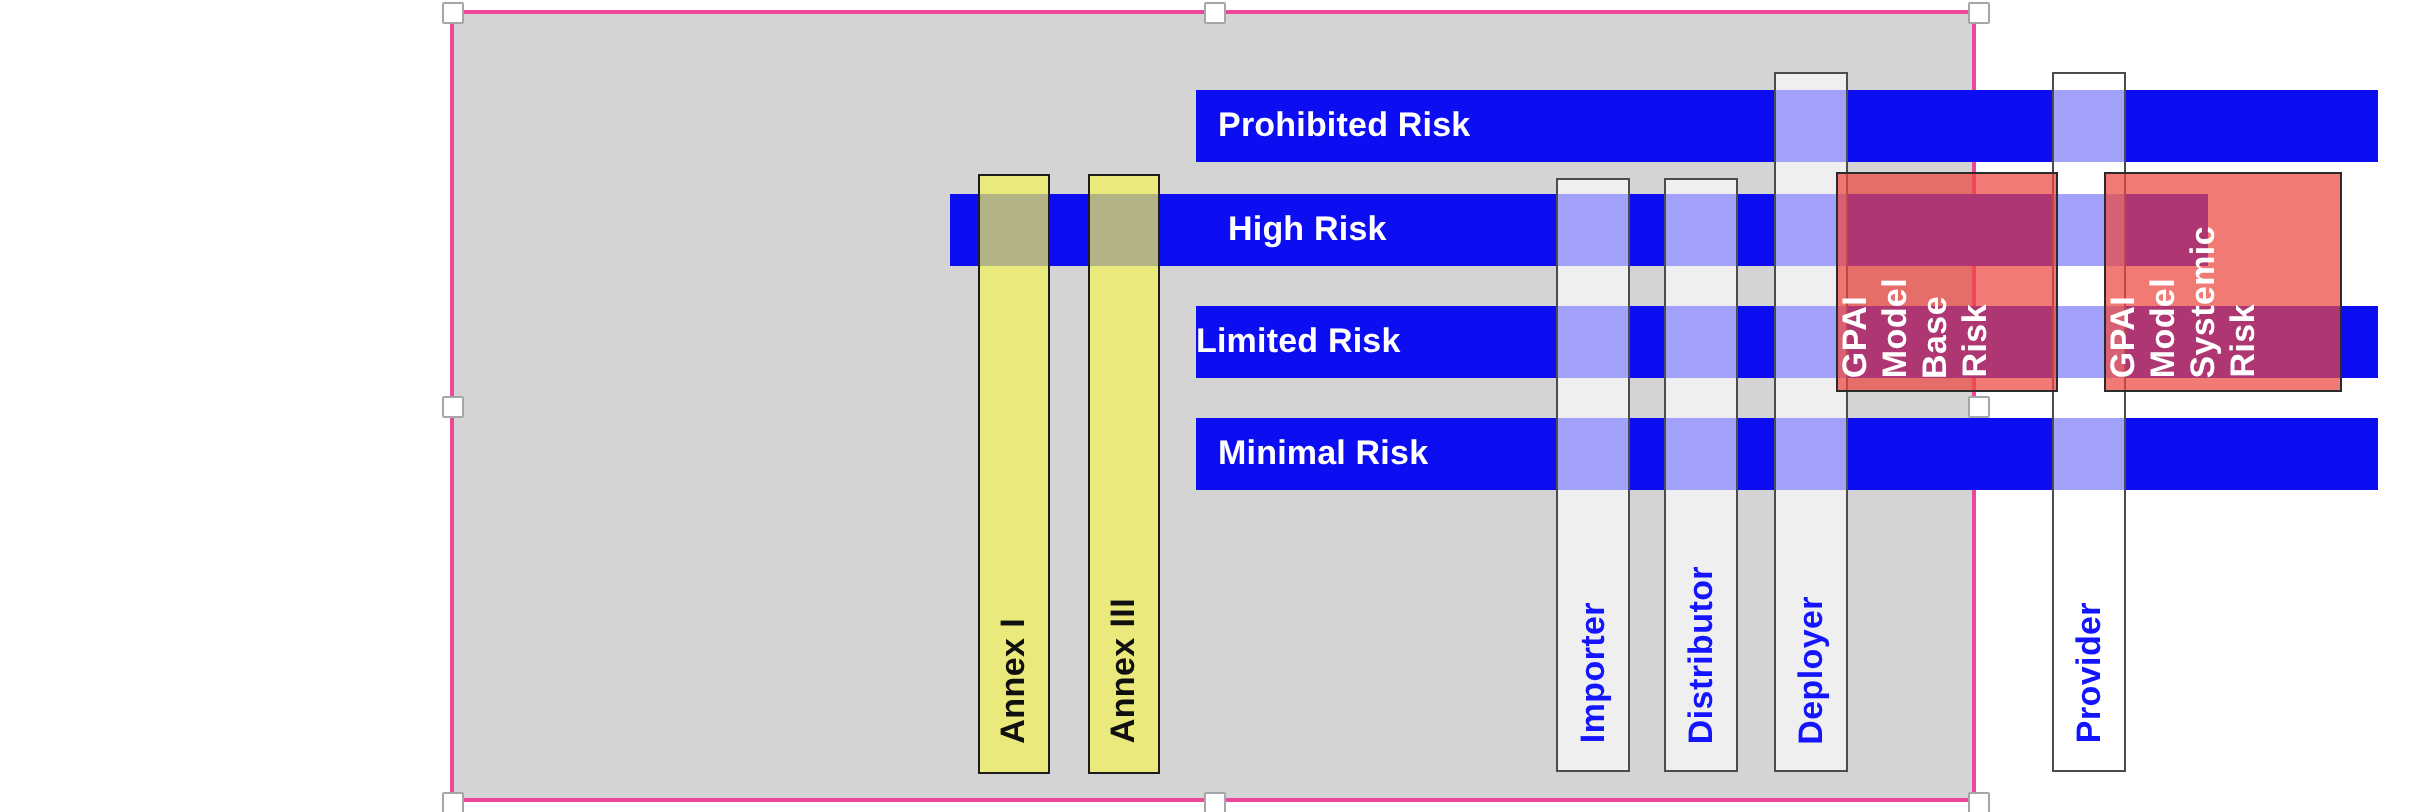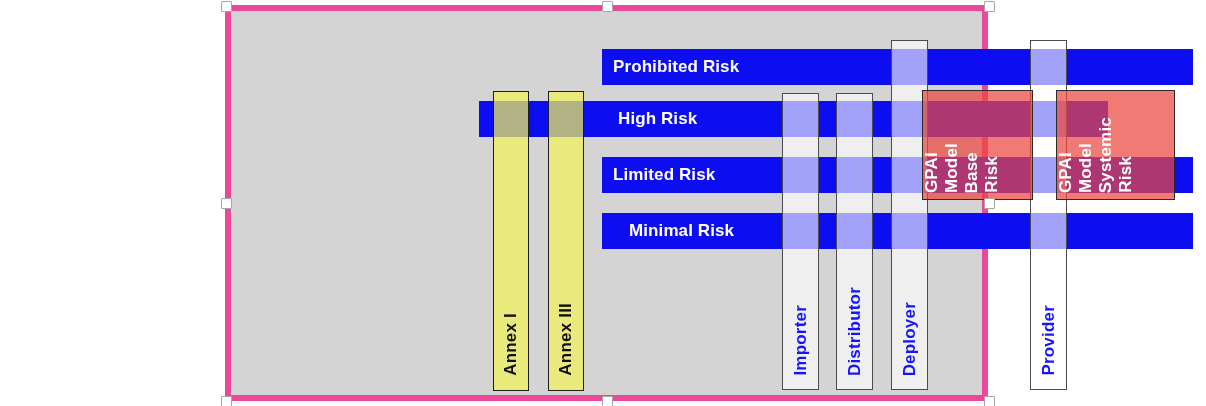--- a/index.html
+++ b/index.html
@@ -2,44 +2,44 @@
 <html><head>
 <meta charset="utf-8">
 <style>
   html,body{margin:0;padding:0;background:#ffffff;}
   body{width:1206px;height:406px;position:relative;overflow:hidden;
        font-family:"Liberation Sans","DejaVu Sans",sans-serif;}
 
   
   #slide-canvas{
     position:absolute; left:225px; top:5px; width:763px; height:396px;
-    background:#d4d4d4; border:6px solid #ec4899; box-sizing:border-box;
+    background:#d4d4d4; border:2px solid #ec4899; box-sizing:border-box;
   }
   .handle{
     position:absolute; width:9px; height:9px; background:#ffffff;
     border:1px solid #a6a6a6; border-radius:1px; z-index:60;
   }
 
   
   .risk-bar{
     position:absolute; height:36px; background:#0d0df2; z-index:10;
     display:flex; align-items:center; box-sizing:border-box;
   }
   .risk-bar .risk-label{
     color:#ffffff; font-weight:bold; font-size:17px; letter-spacing:.1px;
     white-space:nowrap; position:relative; z-index:3;
   }
   #bar-prohibited{ left:371px; top:38px;  width:591px; }
   #bar-prohibited .risk-label{ margin-left:11px; }
   #bar-high      { left:248px; top:90px;  width:629px; }
   #bar-high .risk-label{ margin-left:139px; }
   #bar-limited   { left:371px; top:146px; width:591px; }
-  #bar-limited .risk-label{ margin-left:11px; }
+  #bar-limited .risk-label{ }
   #bar-minimal   { left:371px; top:202px; width:591px; }
-  #bar-minimal .risk-label{ margin-left:27px; }
+  #bar-minimal .risk-label{ margin-left:11px; }
 
   
   .role-col{
     position:absolute; z-index:20; box-sizing:border-box;
     background:rgba(255,255,255,0.62);
     border:1.4px solid #4c4c4c;
     display:flex; align-items:flex-end; justify-content:center;
   }
   .role-col .role-label{
     writing-mode:vertical-rl; transform:rotate(180deg);

